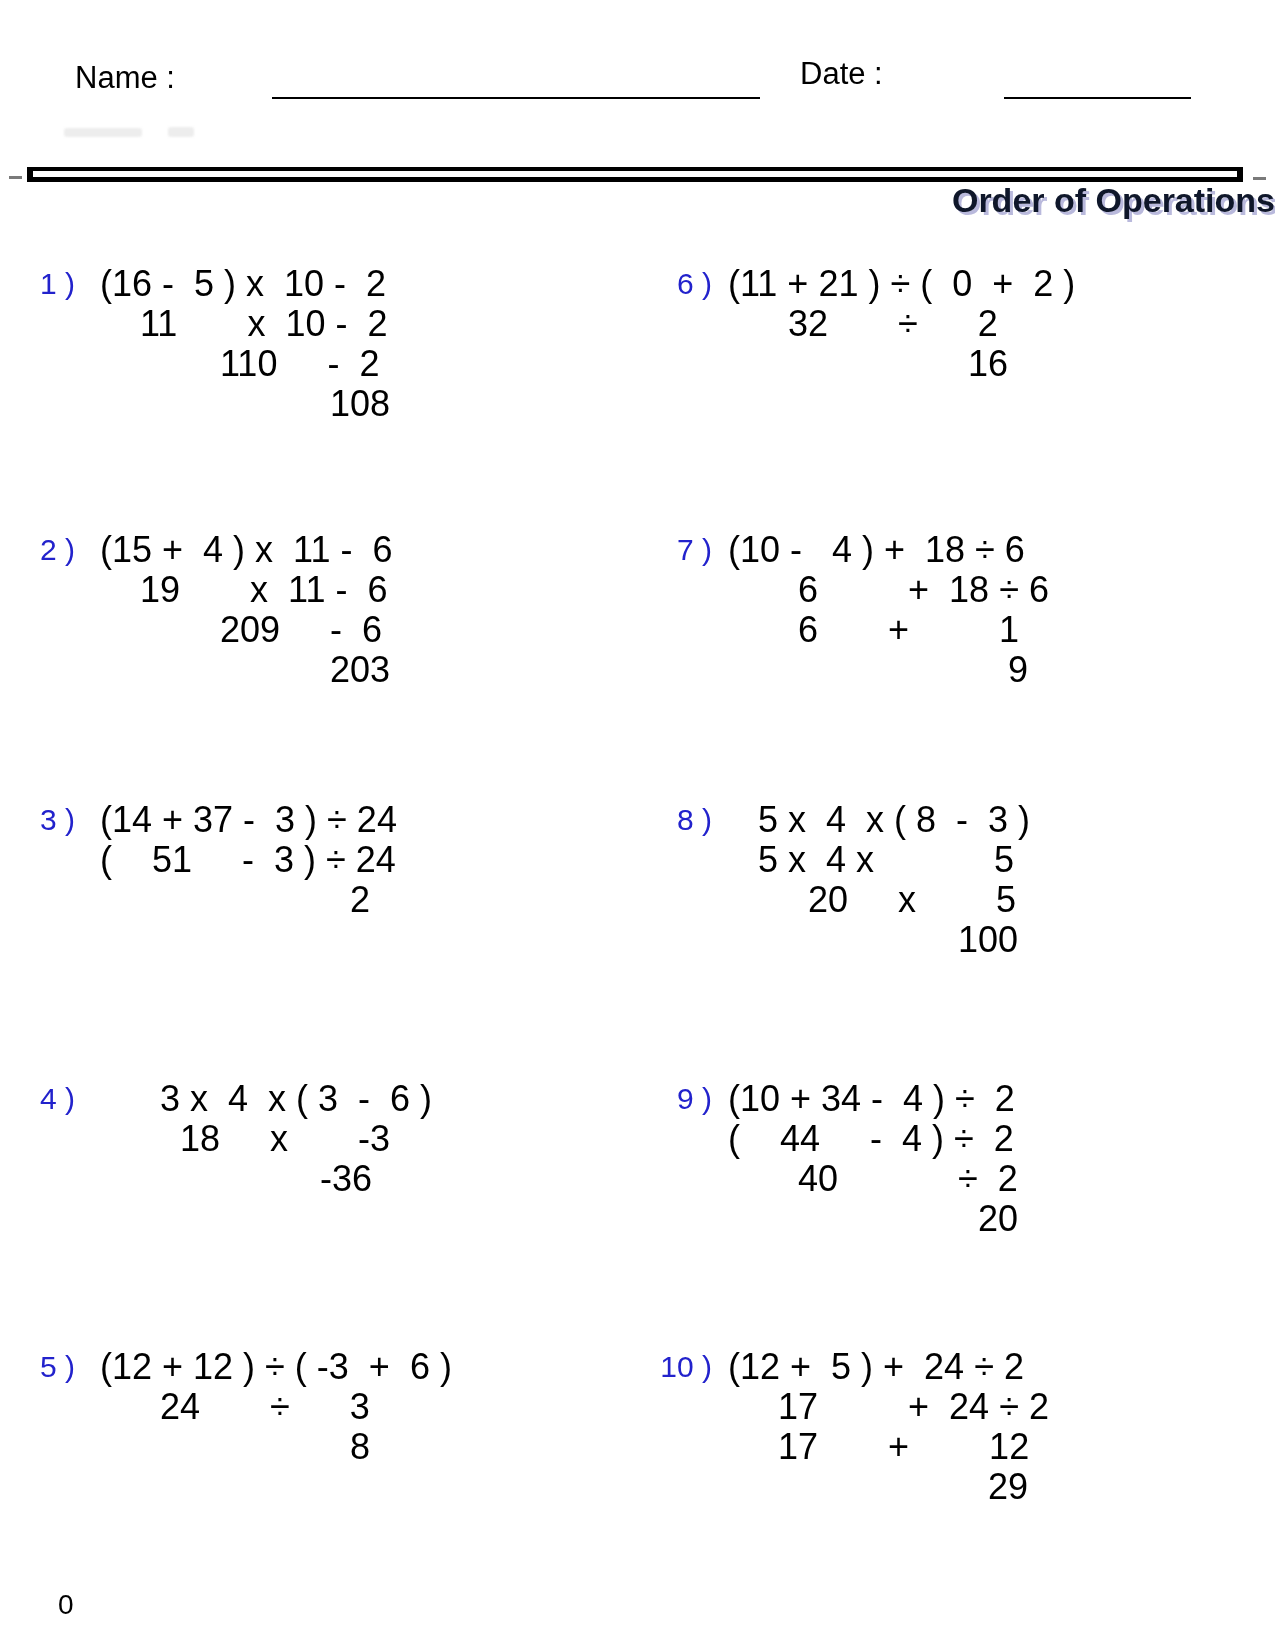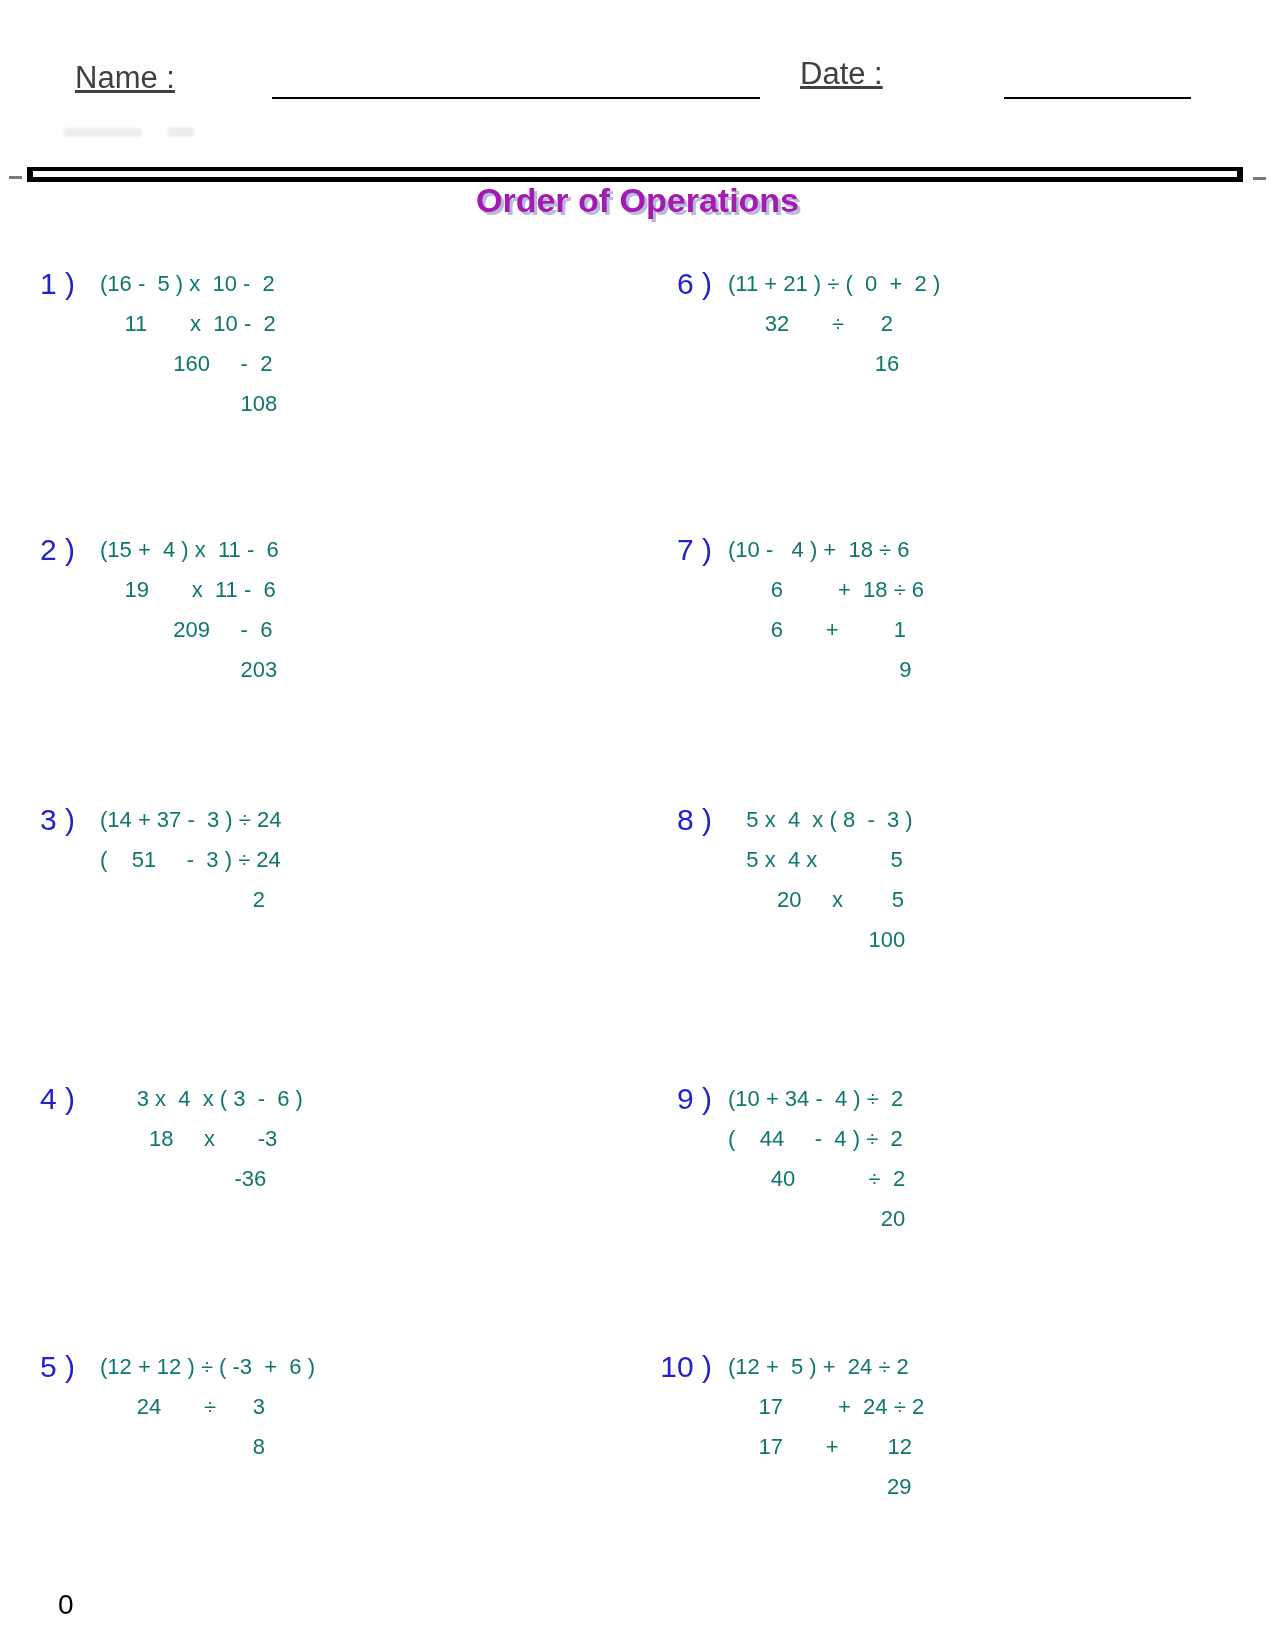--- a/index.html
+++ b/index.html
@@ -2,55 +2,55 @@
 <html><head>
 <meta charset="utf-8">
 <style>
   html,body { margin:0; padding:0; background:#ffffff; }
   .page {
     position:relative; width:1275px; height:1650px;
     background:#ffffff; overflow:hidden;
     font-family:"Liberation Sans", sans-serif; color:#000;
   }
   
-  .hdr-label { position:absolute; font-size:31px; line-height:36px; color:#404040;text-decoration:underline; }
+  .hdr-label { position:absolute; font-size:31px; line-height:36px; color:#000000; }
   .name-label { left:75px; top:60px; }
   .date-label { left:800px; top:56px; }
   .write-line { position:absolute; height:2px; background:#000; }
   .name-line { left:272px; top:97px; width:488px; }
   .date-line { left:1004px; top:97px; width:187px; }
   .smudge { position:absolute; background:#ededed; border-radius:3px; filter:blur(1px); }
   .smudge-a { left:64px; top:128px; width:78px; height:9px; }
   .smudge-b { left:168px; top:127px; width:26px; height:10px; }
   
   .rule { position:absolute; left:27px; top:167px; width:1216px; height:15px; background:#000; }
   .rule-inner { position:absolute; left:6px; top:4px; right:6px; height:6px; background:#fff; }
   .edge-dash { position:absolute; height:3px; width:13px; background:#7a7a7a; }
   .edge-dash-left { left:9px; top:176px; }
   .edge-dash-right { left:1253px; top:177px; }
   
   .title {
-    position:absolute; left:0; top:181px; width:1275px; text-align:center;
-    font-size:34px; font-weight:bold; color:#a21caf;
+    position:absolute; left:0; top:181px; width:1275px; text-align:right;
+    font-size:34px; font-weight:bold; color:#0f172a;
     text-shadow:3px 3px 0 #b9b9dc;
   }
   
   .problem { position:absolute; left:0; width:1275px; }
   .pnum {
     position:absolute; top:0; color:#2222cc;
     font-size:30px; line-height:40px; white-space:pre;
   }
   .problem.colL .pnum { left:40px; }
   .problem.colR .pnum { left:600px; width:112px; text-align:right; }
   .plines { position:absolute; top:0; }
   .problem.colL .plines { left:100px; }
   .problem.colR .plines { left:728px; }
   .pline {
-    font-size:22px; line-height:40px; height:40px;
-    white-space:pre; color:#0f766e;
+    font-size:36px; line-height:40px; height:40px;
+    white-space:pre; color:#000000;
   }
   .footer-zero { position:absolute; left:58px; top:1588px; font-size:28px; line-height:34px; }
 </style>
 </head>
 <body>
 
 <div class="page">
 
   <div class="hdr-label name-label">Name :</div>
   <div class="write-line name-line"></div>
@@ -66,21 +66,21 @@
   </div>
   <div class="edge-dash edge-dash-right"></div>
 
   <div class="title">Order of Operations</div>
 
   <div class="problem colL" style="top:264px">
     <div class="pnum">1 )</div>
     <div class="plines">
       <div class="pline">(16 -  5 ) x  10 -  2</div>
       <div class="pline">    11       x  10 -  2</div>
-      <div class="pline">            160     -  2</div>
+      <div class="pline">            110     -  2</div>
       <div class="pline">                       108</div>
     </div>
   </div>
 
   <div class="problem colL" style="top:530px">
     <div class="pnum">2 )</div>
     <div class="plines">
       <div class="pline">(15 +  4 ) x  11 -  6</div>
       <div class="pline">    19       x  11 -  6</div>
       <div class="pline">            209     -  6</div>

